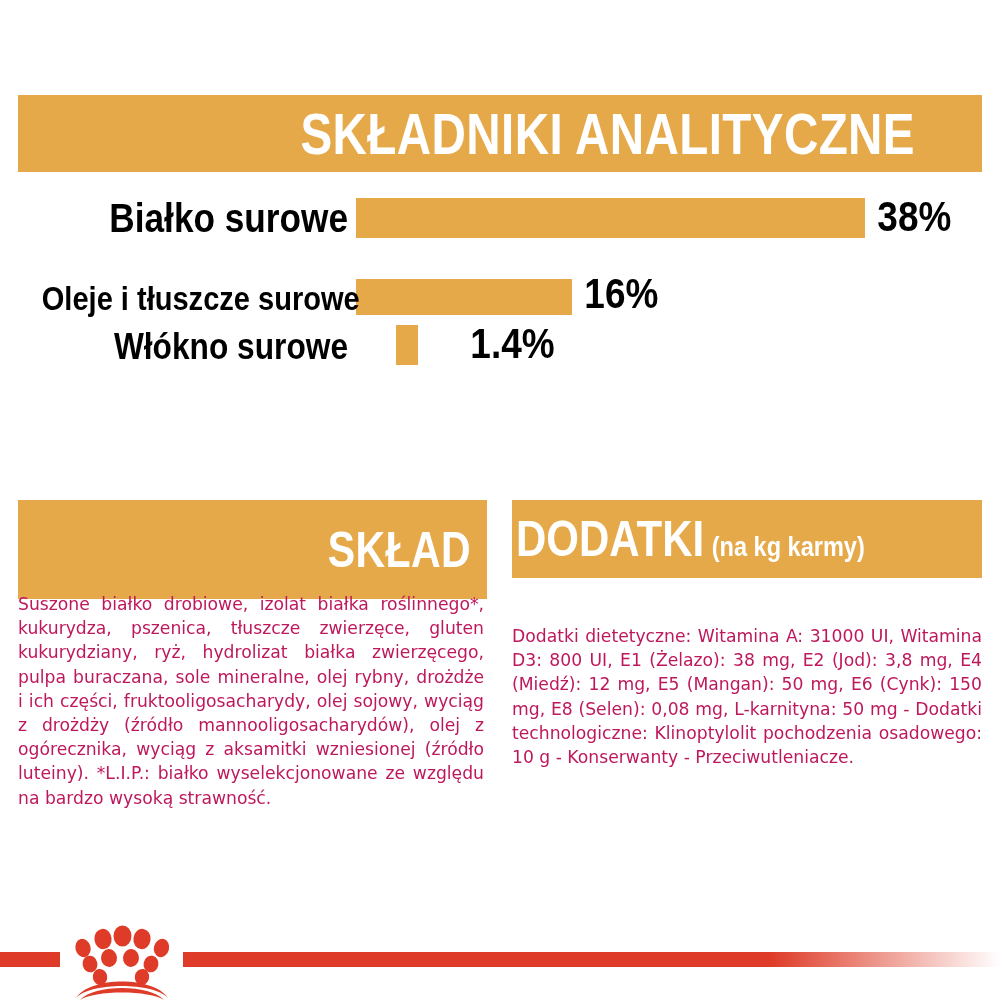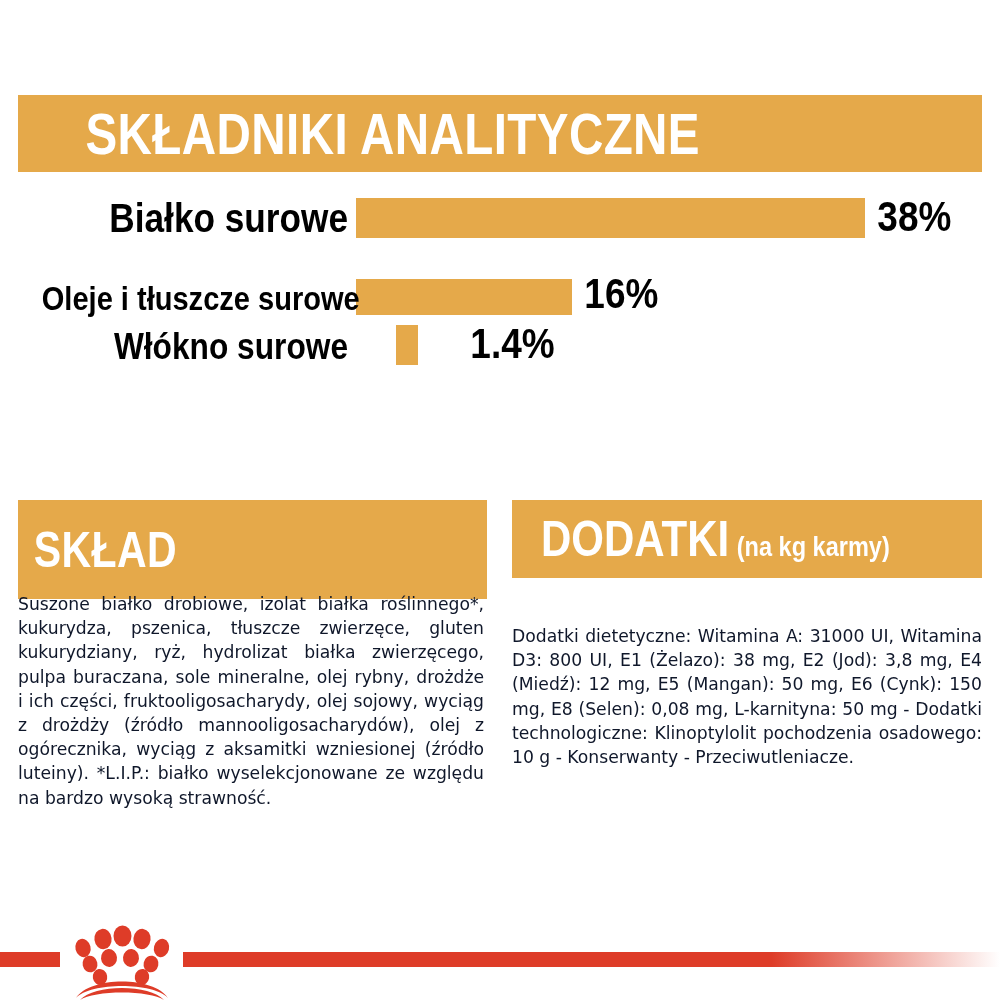--- a/index.html
+++ b/index.html
@@ -19,21 +19,21 @@
     position: absolute;
     inset: 0;
   }
 
   
   .banner {
     position: absolute;
     background: #e5a94a;
     display: flex;
     align-items: center;
-    justify-content: flex-start;
+    justify-content: flex-end;
     box-sizing: border-box;
   }
   .banner-title {
     color: #ffffff;
     font-family: "Liberation Sans", sans-serif;
     font-weight: bold;
     letter-spacing: 0.5px;
     line-height: 1;
     transform: scaleX(0.82);
     transform-origin: center;
@@ -117,21 +117,21 @@
   }
   #composition-banner .banner-title {
     font-size: 50px;
   }
 
   #additives-banner {
     left: 512px;
     top: 500px;
     width: 470px;
     height: 78px;
-    justify-content: center;
+    justify-content: flex-start;
     padding-left: 4px;
   }
   .additives-title-wrap {
     display: flex;
     align-items: baseline;
     transform: scaleX(0.84);
     transform-origin: left center;
     white-space: nowrap;
   }
   #additives-title-main {
@@ -146,21 +146,21 @@
     font-family: "Liberation Sans", sans-serif;
     font-weight: bold;
     font-size: 28px;
     line-height: 1;
     padding-left: 9px;
   }
 
   .body-col {
     position: absolute;
     top: 592px;
-    color: #0f172a;
+    color: #be185d;
     font-family: "DejaVu Sans", sans-serif;
     font-size: 17.2px;
     line-height: 24.2px;
     text-align: justify;
   }
   #composition-text {
     left: 18px;
     width: 466px;
   }
   #additives-text {

